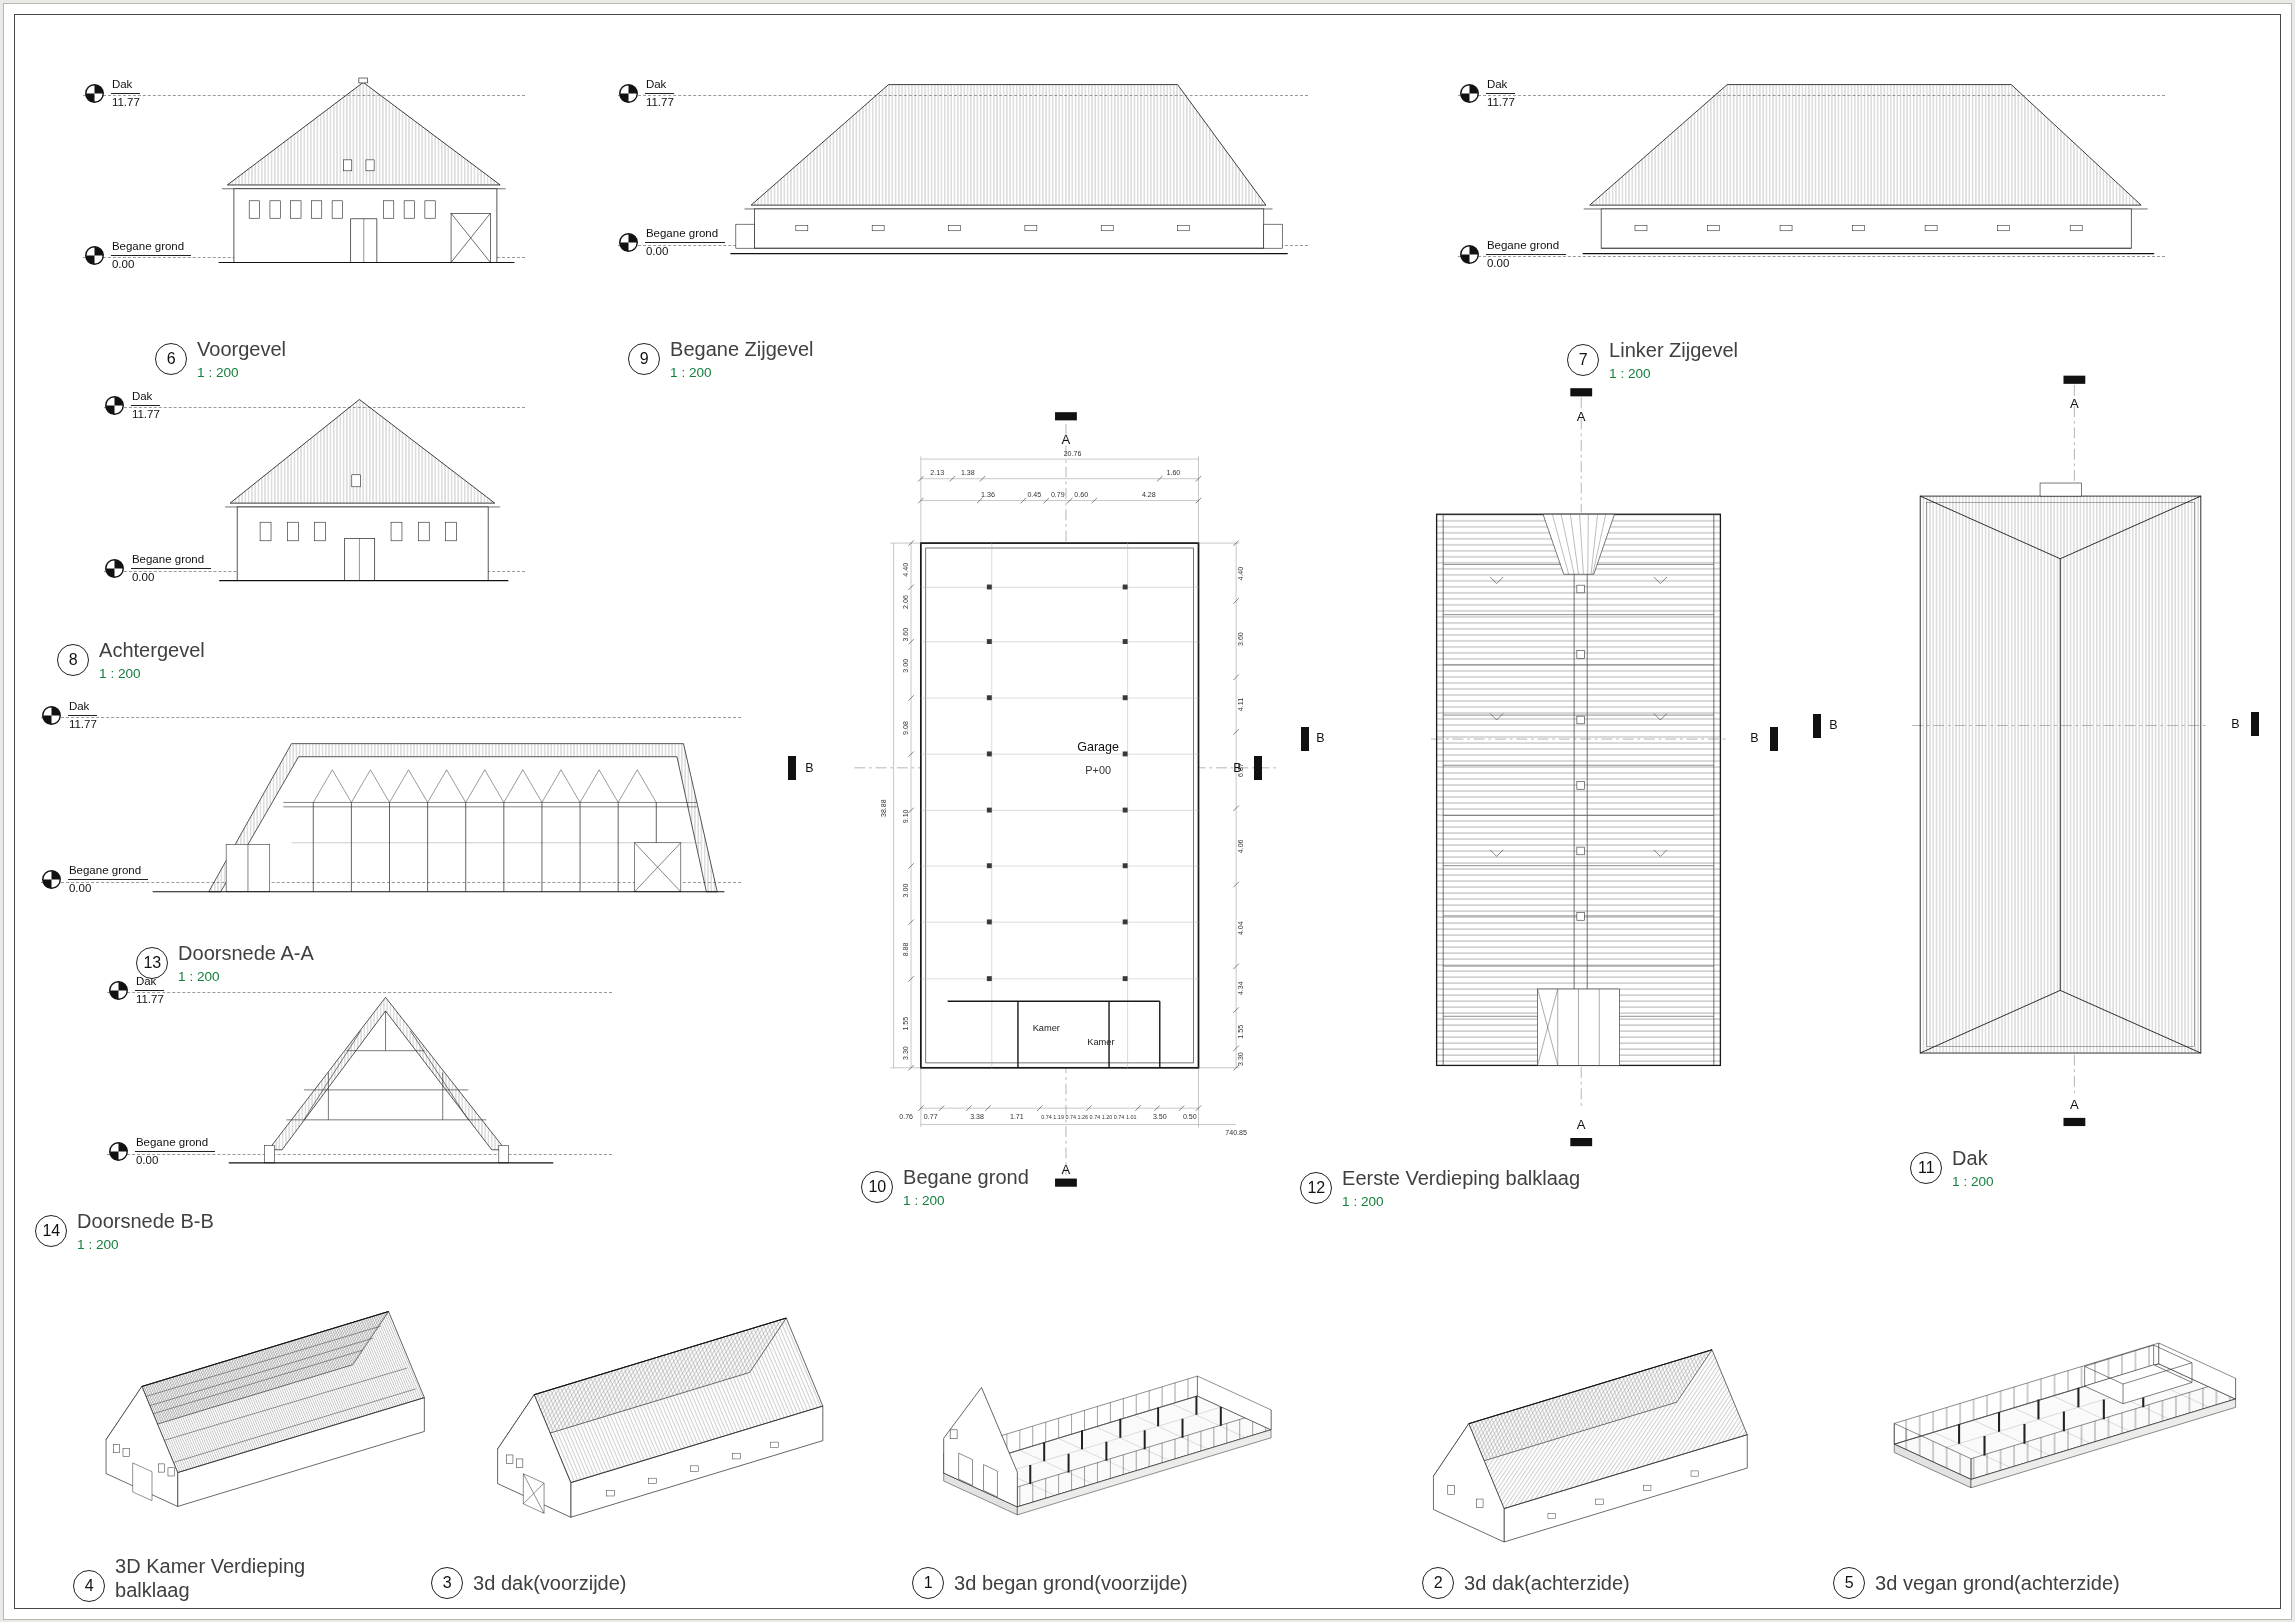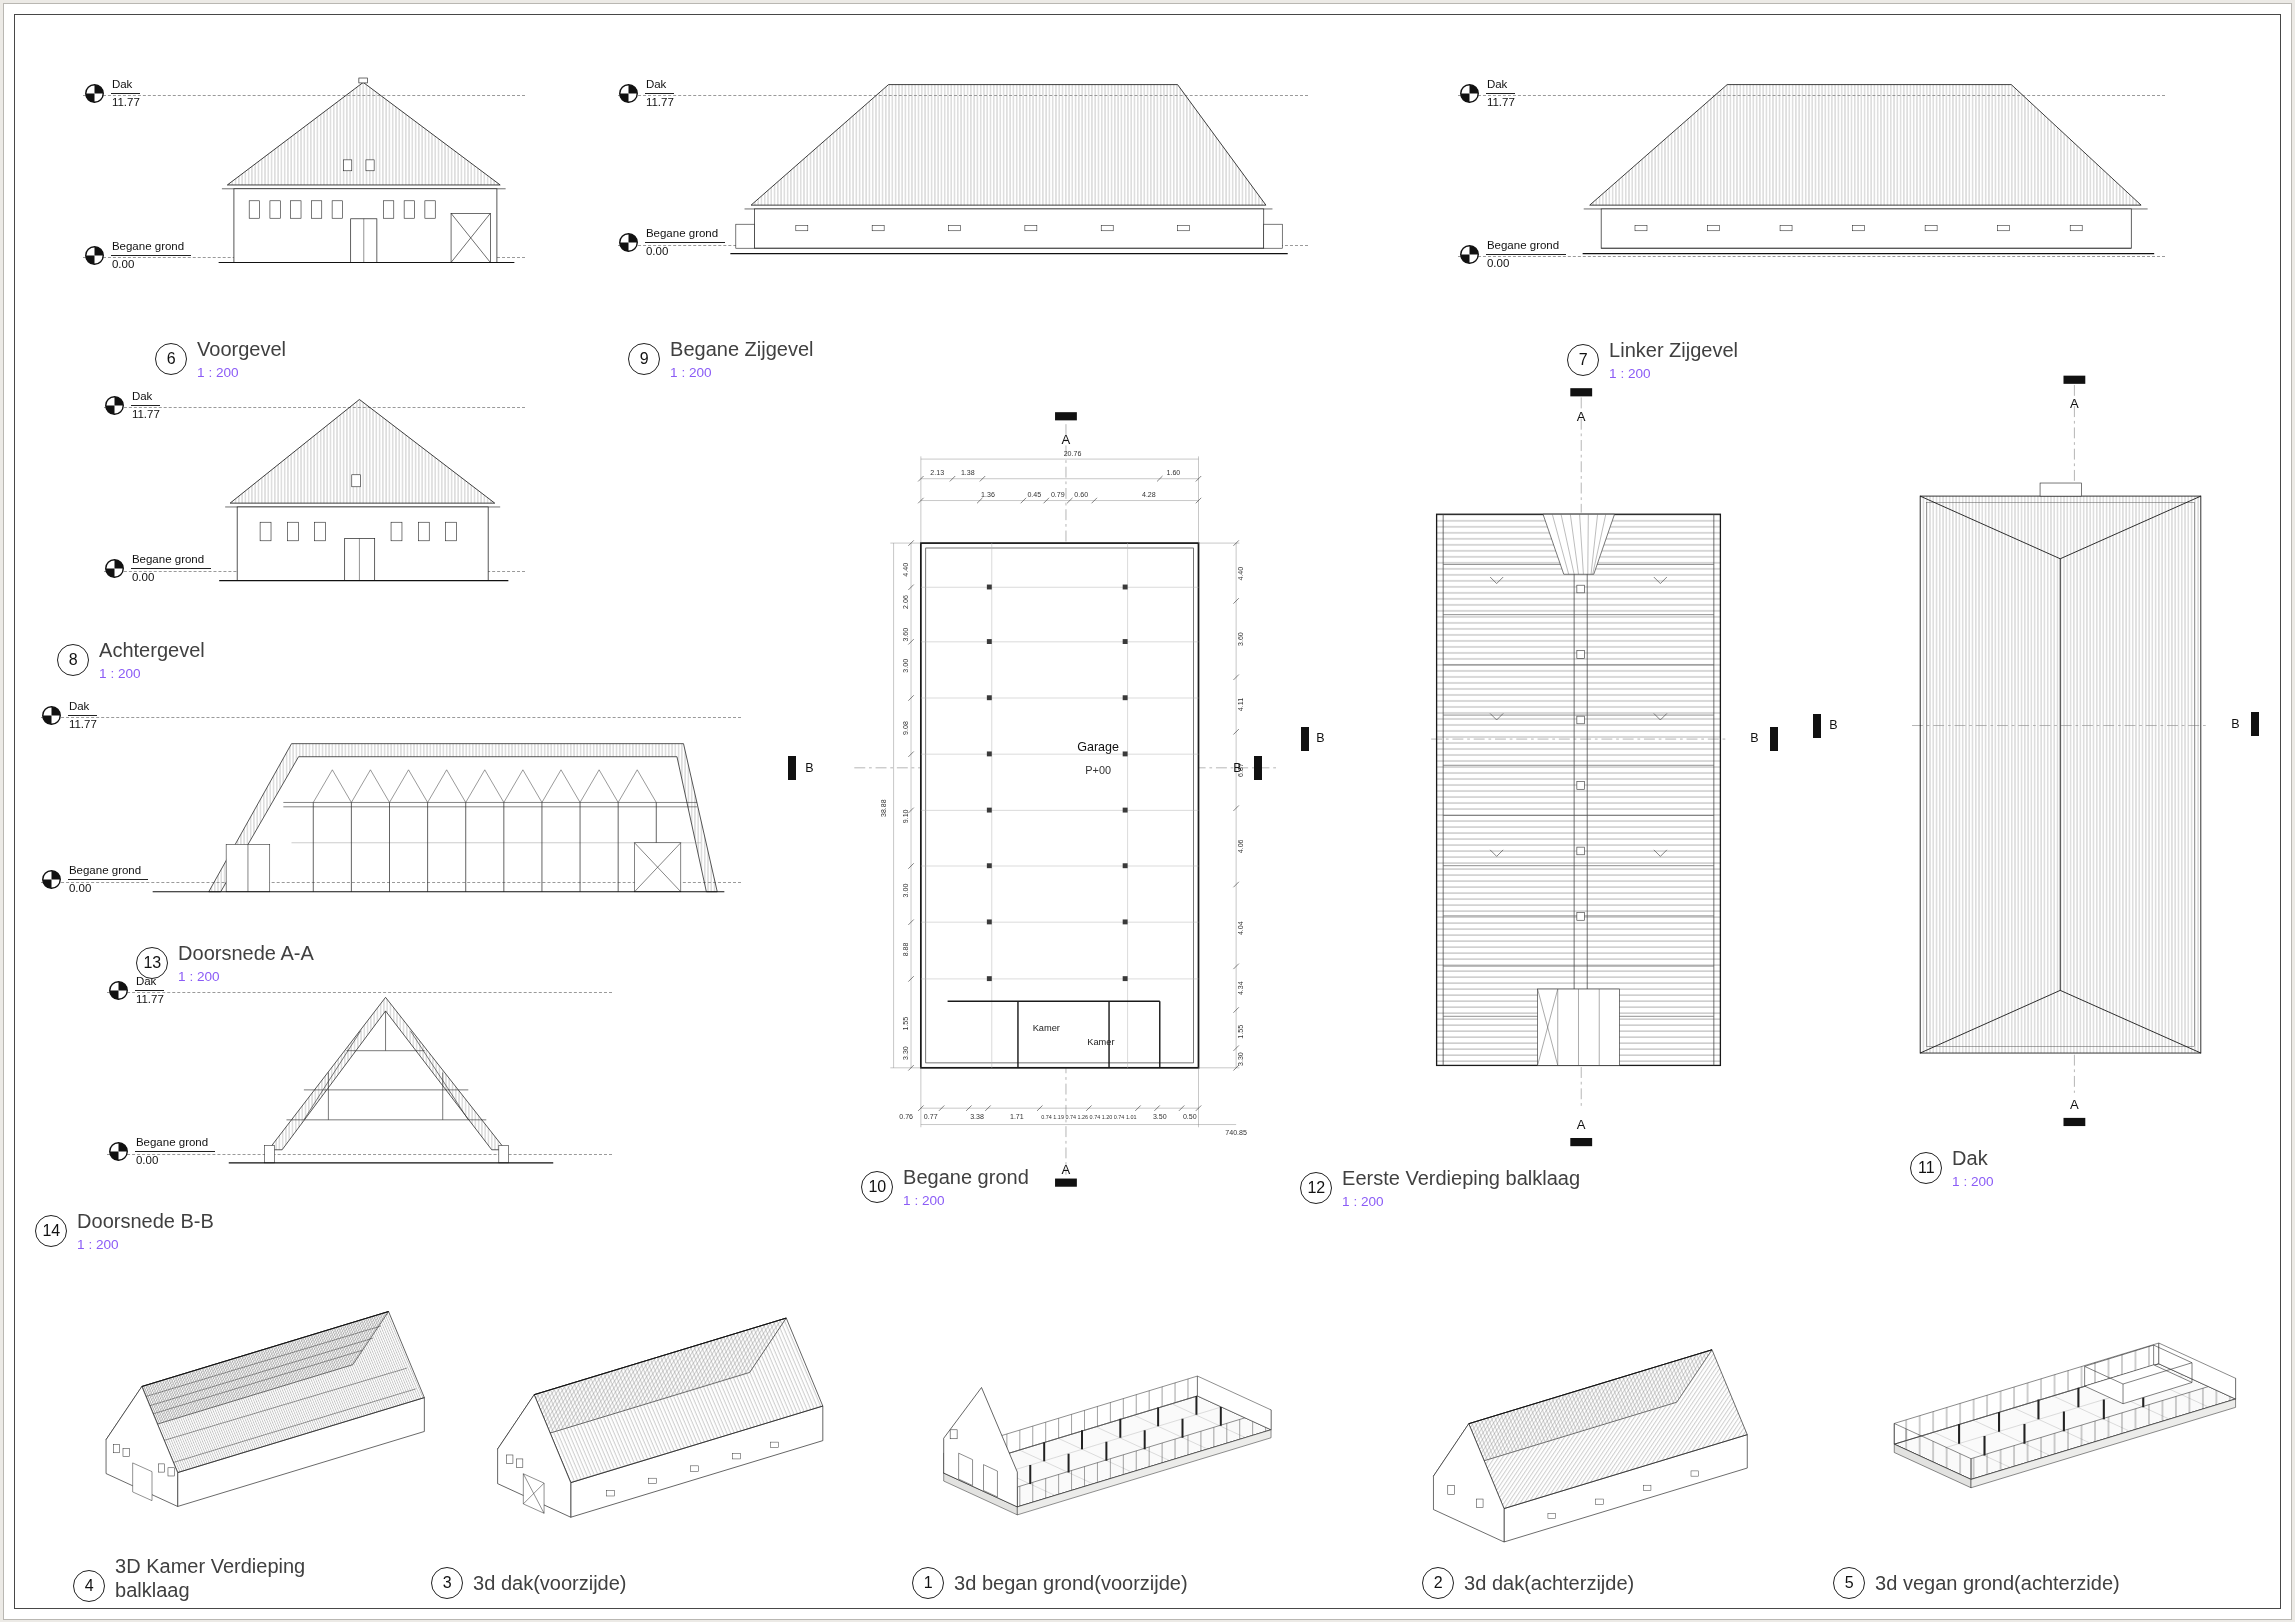--- a/index.html
+++ b/index.html
@@ -11,21 +11,21 @@
   .datline{position:absolute;border-top:1px dashed #9a9a9a;z-index:1}
   .lvl{position:absolute;display:flex;align-items:center;gap:5.5px;z-index:3}
   .lvl-txt{display:flex;flex-direction:column}
   .lvl-name{font-size:11.5px;color:#111;border-bottom:0.9px solid #222;padding:0 6.5px 1.6px 1.1px;line-height:1.1;white-space:nowrap}
   .lvl-val{font-size:11.5px;color:#111;padding:2.2px 0 0 1.1px;line-height:1.1}
   .vlabel{position:absolute;display:flex;align-items:center;gap:9.8px;z-index:3}
   .vlabel.bottomalign{align-items:flex-end}
   .bubble{width:32px;height:32px;border:1.4px solid #222;border-radius:50%;display:flex;align-items:center;justify-content:center;font-size:16px;color:#111;flex:0 0 auto;background:#fff;box-sizing:border-box}
   .vtitle{font-size:20px;color:#404040;line-height:1.18;white-space:nowrap}
   .vtitle.wrap{white-space:normal;width:235px}
-  .vscale{font-size:13.6px;color:#8b5cf6;margin-top:3.3px}
+  .vscale{font-size:13.6px;color:#15803d;margin-top:3.3px}
   .flagV{position:absolute;width:7.6px;height:24px;background:#111;z-index:3}
   .sec-letter{position:absolute;font-size:12.5px;color:#111;z-index:3}
   
   .d{font-size:13px;fill:#333}
   .d2{font-size:10px;fill:#333}
   .rm{font-size:17px;fill:#222}
   .big{font-size:23px;fill:#111}
   .sub{font-size:20px;fill:#333}
   .ab{font-size:24px;fill:#111}
 </style>
@@ -622,21 +622,21 @@
 </div>
 <div class="vlabel" style="left:908px;top:1563px">
   <div class="bubble">1</div>
   <div>
         <div class="vtitle">3d began grond(voorzijde)</div>
       </div>
 </div>
 <div class="vlabel" style="left:1418px;top:1563px">
   <div class="bubble">2</div>
   <div>
-        <div class="vtitle">3d dak(achterzijde)</div>
+        <div class="vtitle">3d dak(achterzide)</div>
       </div>
 </div>
 <div class="vlabel" style="left:1829px;top:1563px">
   <div class="bubble">5</div>
   <div>
         <div class="vtitle">3d vegan grond(achterzide)</div>
       </div>
 </div>
 
 </div>

